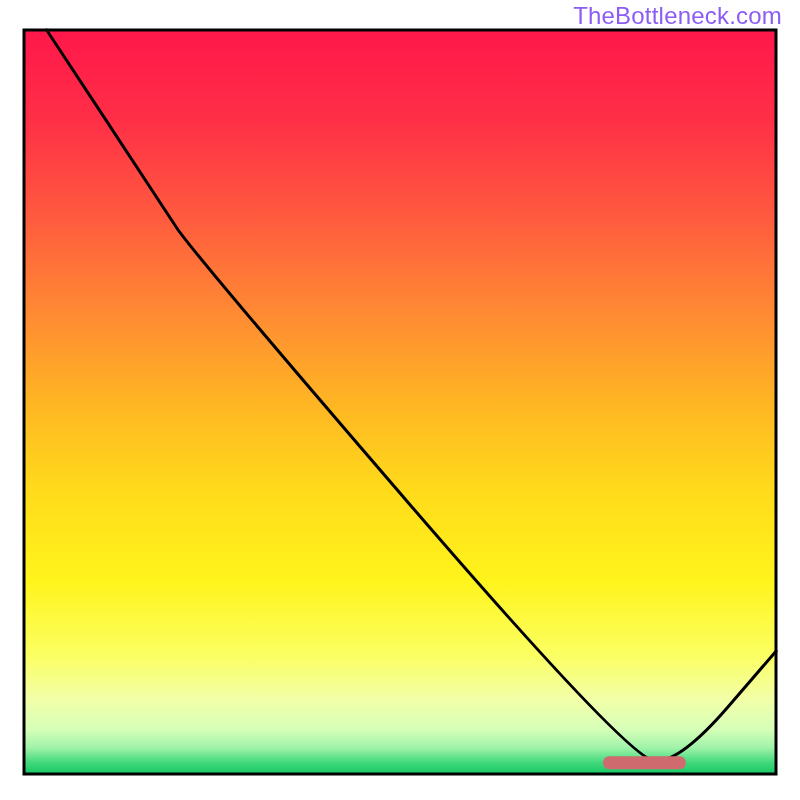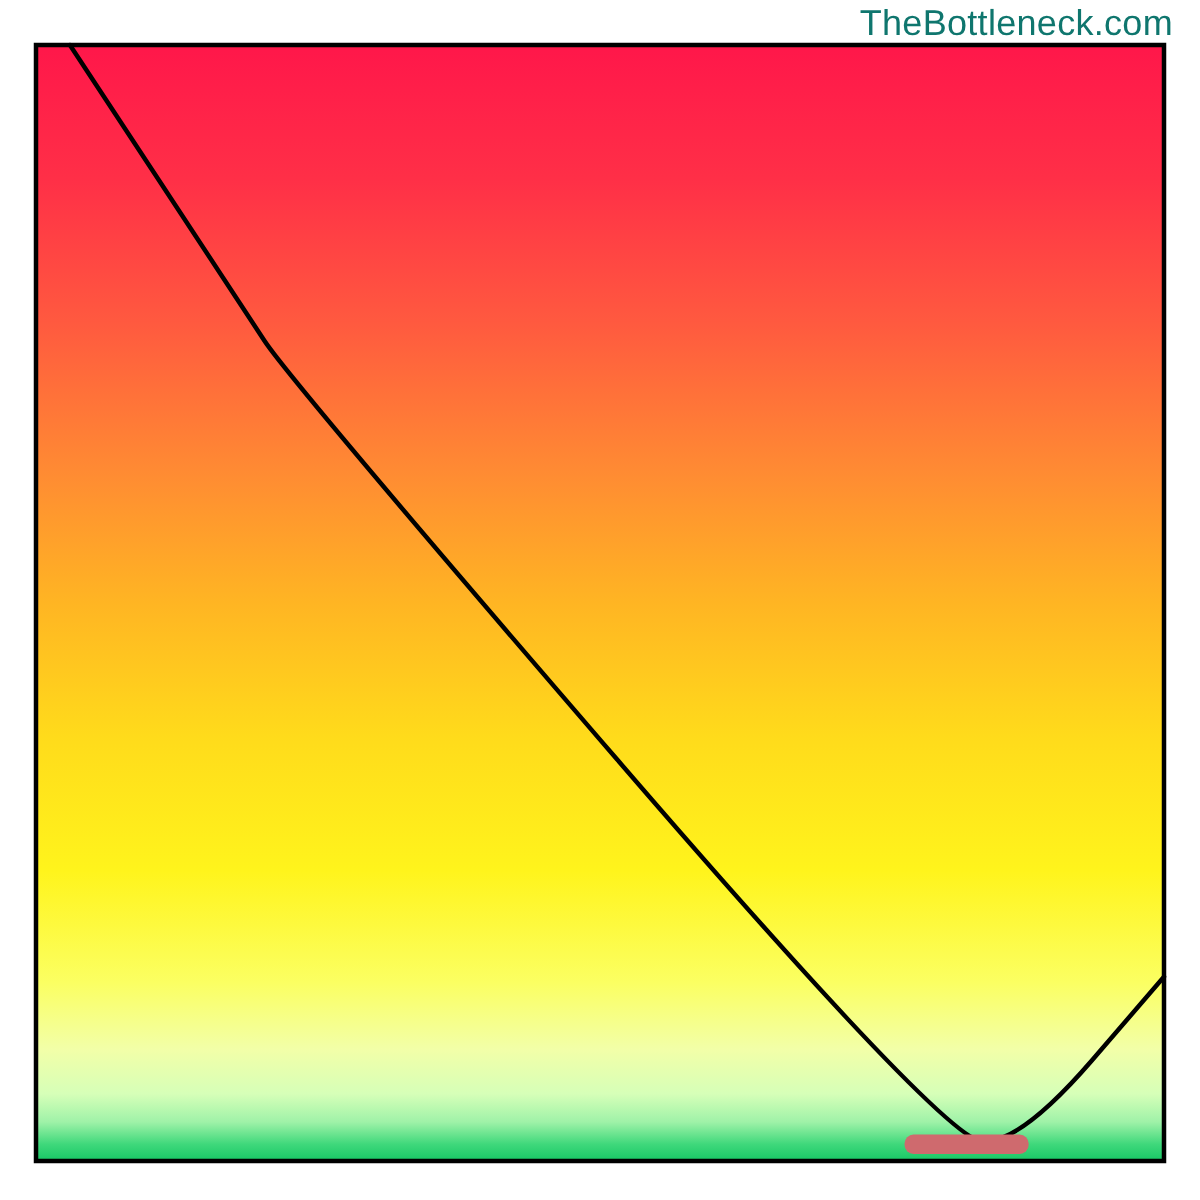--- a/index.html
+++ b/index.html
@@ -15,21 +15,21 @@
     position: relative;
     width: 800px;
     height: 800px;
   }
   .watermark {
     position: absolute;
     top: 2px;
     right: 18px;
     font-size: 24px;
     font-weight: 500;
-    color: #0f766e;
+    color: #8b5cf6;
     letter-spacing: 0.2px;
   }
   svg.chart {
     position: absolute;
     left: 0;
     top: 0;
   }
 </style>
 </head>
 <body>

